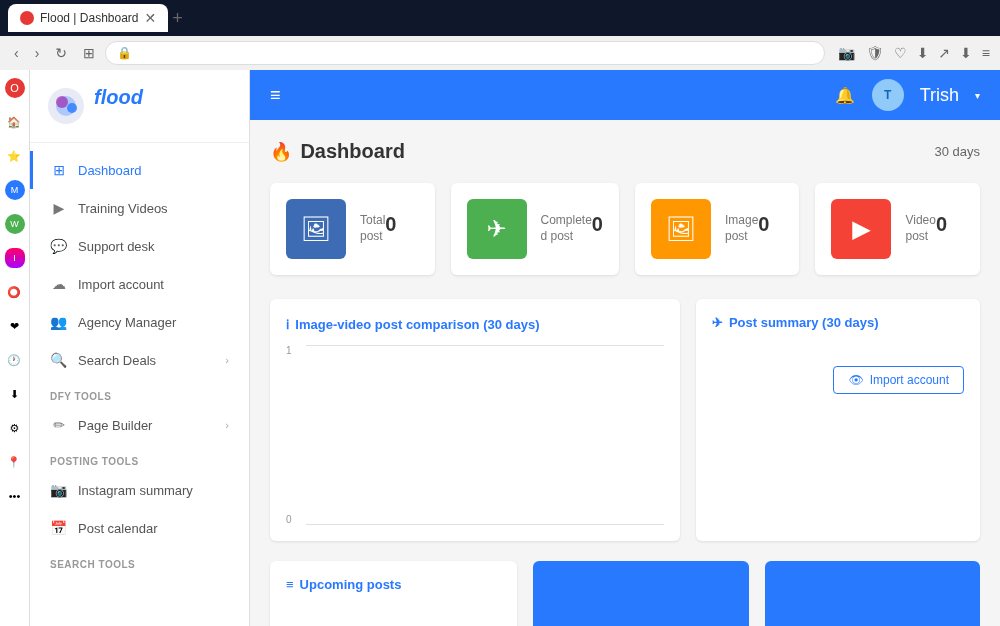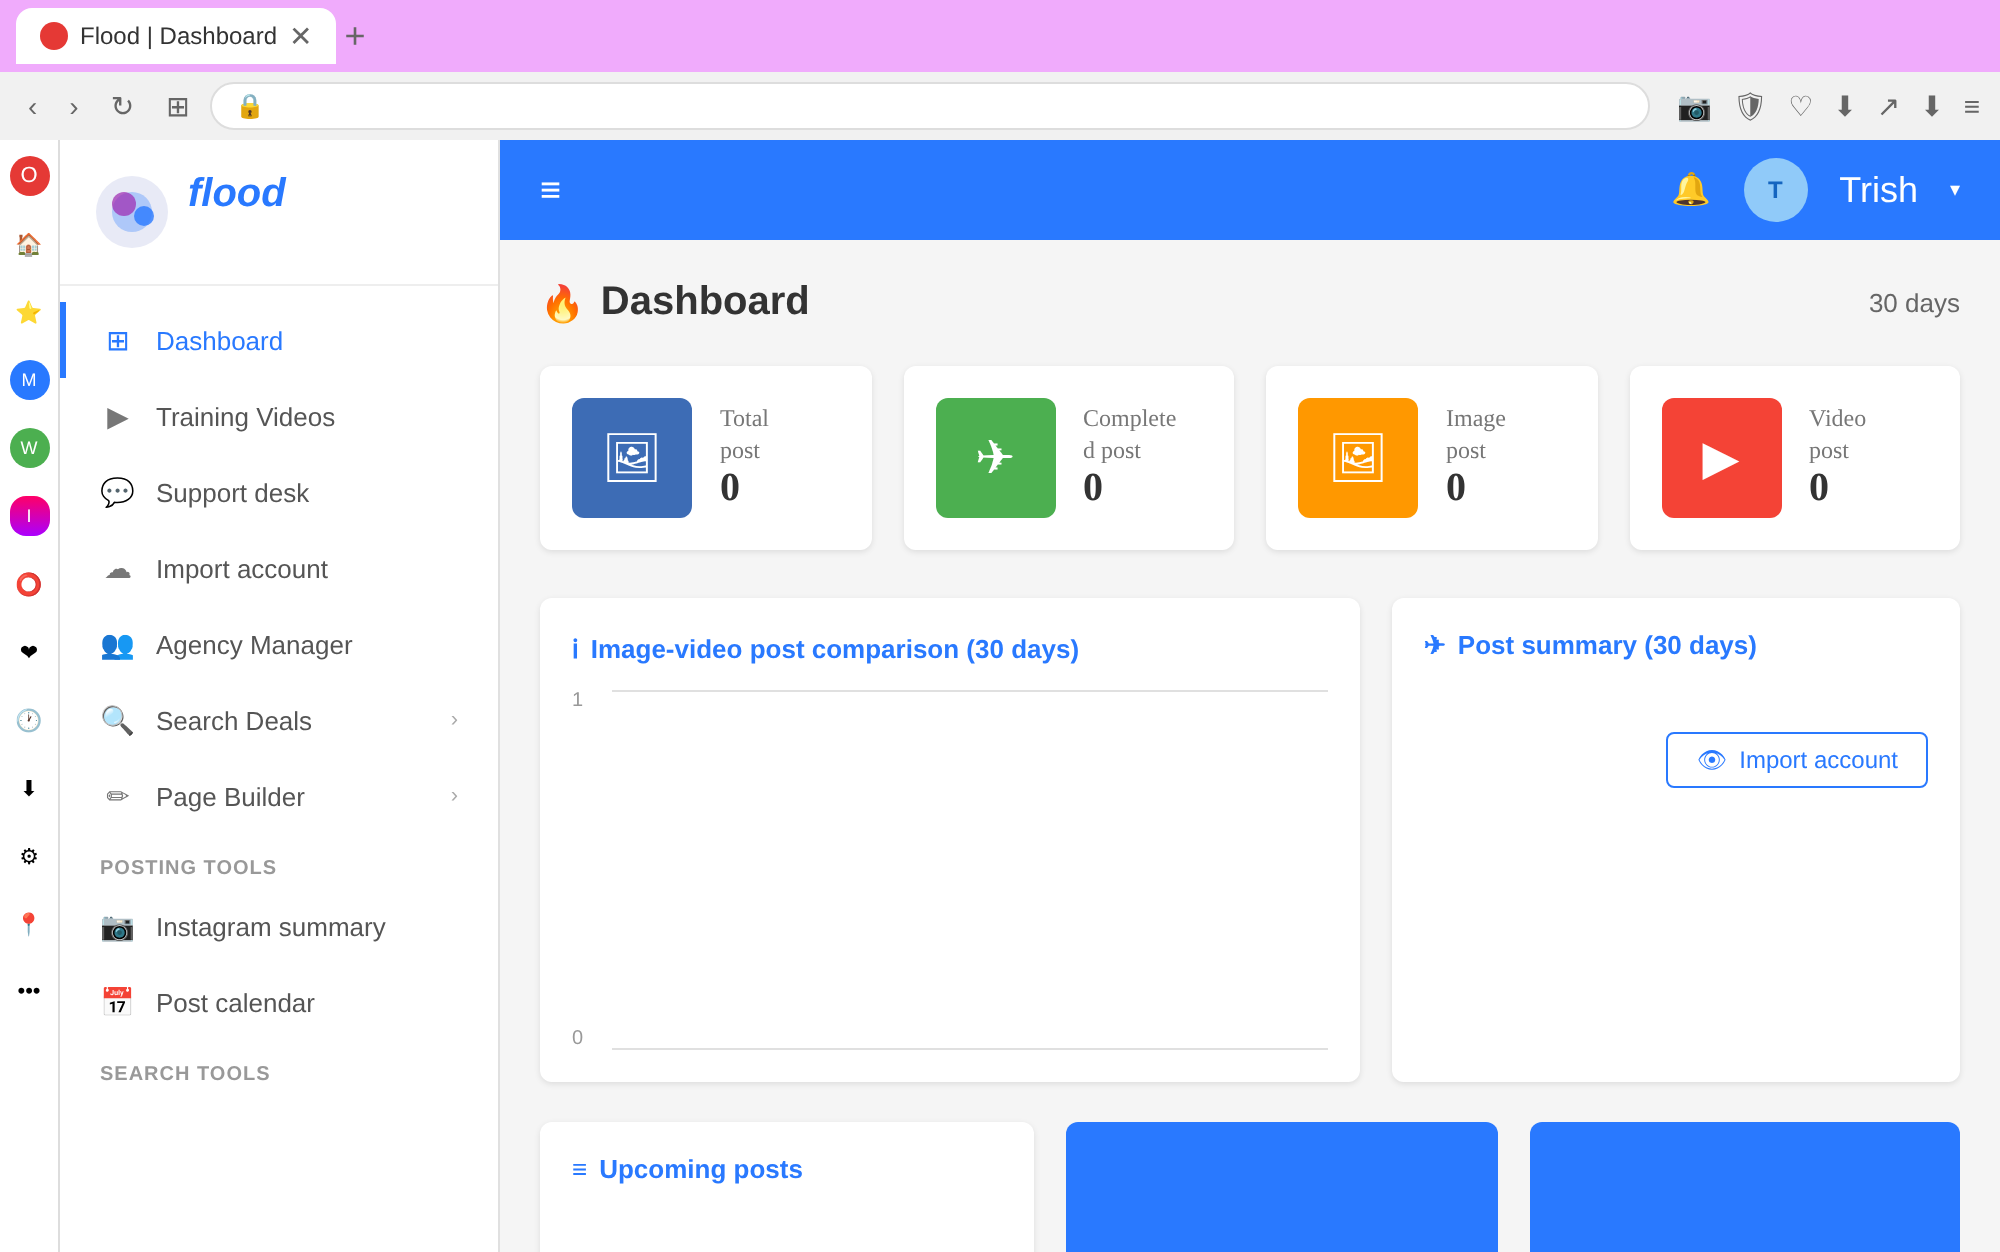--- a/index.html
+++ b/index.html
@@ -1,20 +1,20 @@
 <!DOCTYPE html>
 <html><head>
   <meta charset="utf-8">
   <style>
     * { box-sizing: border-box; margin: 0; padding: 0; }
     body { font-family: Arial, sans-serif; font-size: 13px; background: #f0f0f0; width: 1000px; height: 626px; overflow: hidden; }
 
     
     .browser-chrome { background: #f1f1f1; height: 70px; }
-    .browser-titlebar { display: flex; align-items: center; padding: 12px 8px; background: #f0abfc; height: 36px; }
+    .browser-titlebar { display: flex; align-items: center; padding: 12px 8px; background: #0f172a; height: 36px; }
     .browser-tab { background: white; border-radius: 8px 8px 0 0; padding: 6px 12px; display: flex; align-items: center; gap: 6px; font-size: 12px; height: 28px; min-width: 140px; }
     .browser-tab-favicon { width: 14px; height: 14px; background: #e53935; border-radius: 50%; }
     .browser-tab-title { flex: 1; font-size: 12px; color: #333; }
     .browser-tab-close { color: #666; font-size: 14px; cursor: pointer; }
     .browser-new-tab { color: #666; font-size: 18px; margin-left: 4px; cursor: pointer; }
     .browser-controls { display: flex; align-items: center; padding: 4px 8px; gap: 4px; height: 34px; }
     .browser-nav-btn { background: none; border: none; cursor: pointer; color: #666; font-size: 14px; padding: 4px 6px; border-radius: 50%; }
     .browser-address-bar { flex: 1; display: flex; align-items: center; background: white; border: 1px solid #ddd; border-radius: 20px; padding: 4px 12px; gap: 8px; }
     .browser-lock-icon { color: #666; font-size: 12px; }
     .browser-url { flex: 1; font-size: 13px; color: #333; border: none; outline: none; background: transparent; }
@@ -59,21 +59,21 @@
     .days-badge { font-size: 13px; color: #666; }
 
     
     .stats-row { display: flex; gap: 16px; margin-bottom: 24px; }
     .stat-card { flex: 1; background: white; border-radius: 6px; padding: 16px; display: flex; align-items: center; gap: 14px; box-shadow: 0 1px 3px rgba(0,0,0,0.1); }
     .stat-icon { width: 60px; height: 60px; border-radius: 6px; display: flex; align-items: center; justify-content: center; font-size: 24px; color: white; flex-shrink: 0; }
     .stat-icon.blue { background: #3d6cb5; }
     .stat-icon.green { background: #4caf50; }
     .stat-icon.orange { background: #ff9800; }
     .stat-icon.red { background: #f44336; }
-    .stat-info { display: flex; flex-direction: column; font-family: Liberation Serif, serif; }
+    .stat-info { display: flex; flex-direction: row; }
     .stat-label { font-size: 12px; color: #777; line-height: 1.3; }
     .stat-value { font-size: 20px; font-weight: bold; color: #333; }
 
     
     .charts-row { display: flex; gap: 16px; margin-bottom: 20px; }
     .chart-card { background: white; border-radius: 6px; box-shadow: 0 1px 3px rgba(0,0,0,0.1); padding: 16px; }
     .chart-card.large { flex: 1.5; }
     .chart-card.small { flex: 1; }
     .chart-title { font-size: 13px; color: #2979ff; font-weight: 600; margin-bottom: 12px; display: flex; align-items: center; gap: 6px; }
     .chart-area { height: 180px; position: relative; }
@@ -179,20 +179,21 @@
         <span class="sidebar-item-icon">👥</span>
         <span>Agency Manager</span>
       </div>
 
       <div class="sidebar-item">
         <span class="sidebar-item-icon">🔍</span>
         <span>Search Deals</span>
         <span class="sidebar-chevron">›</span>
       </div>
 
+      <div class="sidebar-section-label">DFY TOOLS</div>
       <div class="sidebar-item">
         <span class="sidebar-item-icon">✏</span>
         <span>Page Builder</span>
         <span class="sidebar-chevron">›</span>
       </div>
 
       <div class="sidebar-section-label">POSTING TOOLS</div>
       <div class="sidebar-item">
         <span class="sidebar-item-icon">📷</span>
         <span>Instagram summary</span>

